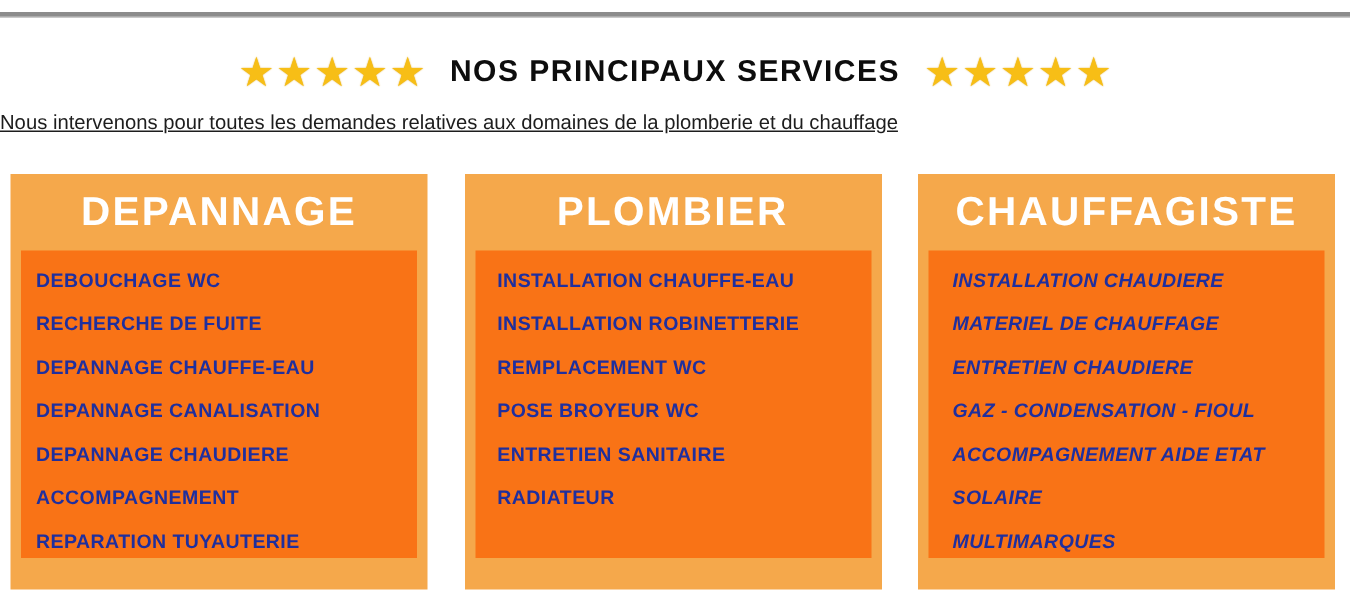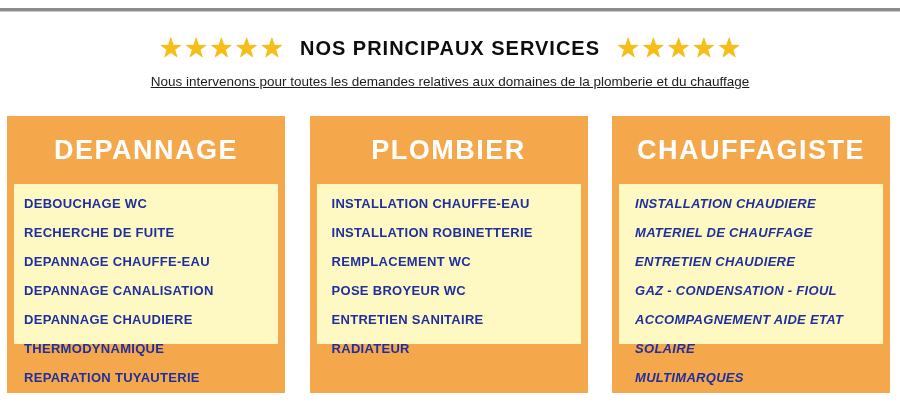--- a/index.html
+++ b/index.html
@@ -37,53 +37,53 @@
   .page-title {
     margin: 0;
     font-size: 20px;
     font-weight: bold;
     letter-spacing: 1px;
     color: #0d0d0d;
     white-space: nowrap;
   }
   .subtitle {
     margin-top: 7px;
-    text-align: center;
+    text-align: left;
     font-size: 13.5px;
     color: #1d1d1d;
     text-decoration: underline;
   }
   .cards {
     display: flex;
     justify-content: space-between;
     margin-top: 27px;
     padding: 0 10px 0 7px;
   }
   .card {
     box-sizing: border-box;
     width: 278px;
     height: 277px;
     background: #f5a84b;
     padding: 0 7px 7px 7px;
   }
   .card-header {
-    height: 68px;
+    height: 51px;
     display: flex;
     align-items: center;
     justify-content: center;
     color: #ffffff;
     font-size: 27px;
     font-weight: bold;
     letter-spacing: 1.5px;
     white-space: nowrap;
   }
   .card-body {
     box-sizing: border-box;
-    background: #fef9c3;
-    height: 160px;
+    background: #f97316;
+    height: 205px;
     padding-top: 5px;
   }
   .service-item {
     height: 29px;
     line-height: 29px;
     color: #1f2f9e;
     font-weight: bold;
     font-size: 13px;
     letter-spacing: 0.3px;
     white-space: nowrap;
@@ -123,21 +123,21 @@
   <div class="cards">
 
     <section class="card col1">
       <div class="card-header">DEPANNAGE</div>
       <div class="card-body">
         <div class="service-item">DEBOUCHAGE WC</div>
         <div class="service-item">RECHERCHE DE FUITE</div>
         <div class="service-item">DEPANNAGE CHAUFFE-EAU</div>
         <div class="service-item">DEPANNAGE CANALISATION</div>
         <div class="service-item">DEPANNAGE CHAUDIERE</div>
-        <div class="service-item">THERMODYNAMIQUE</div>
+        <div class="service-item">ACCOMPAGNEMENT</div>
         <div class="service-item">REPARATION TUYAUTERIE</div>
       </div>
     </section>
 
     <section class="card col2">
       <div class="card-header">PLOMBIER</div>
       <div class="card-body">
         <div class="service-item">INSTALLATION CHAUFFE-EAU</div>
         <div class="service-item">INSTALLATION ROBINETTERIE</div>
         <div class="service-item">REMPLACEMENT WC</div>

